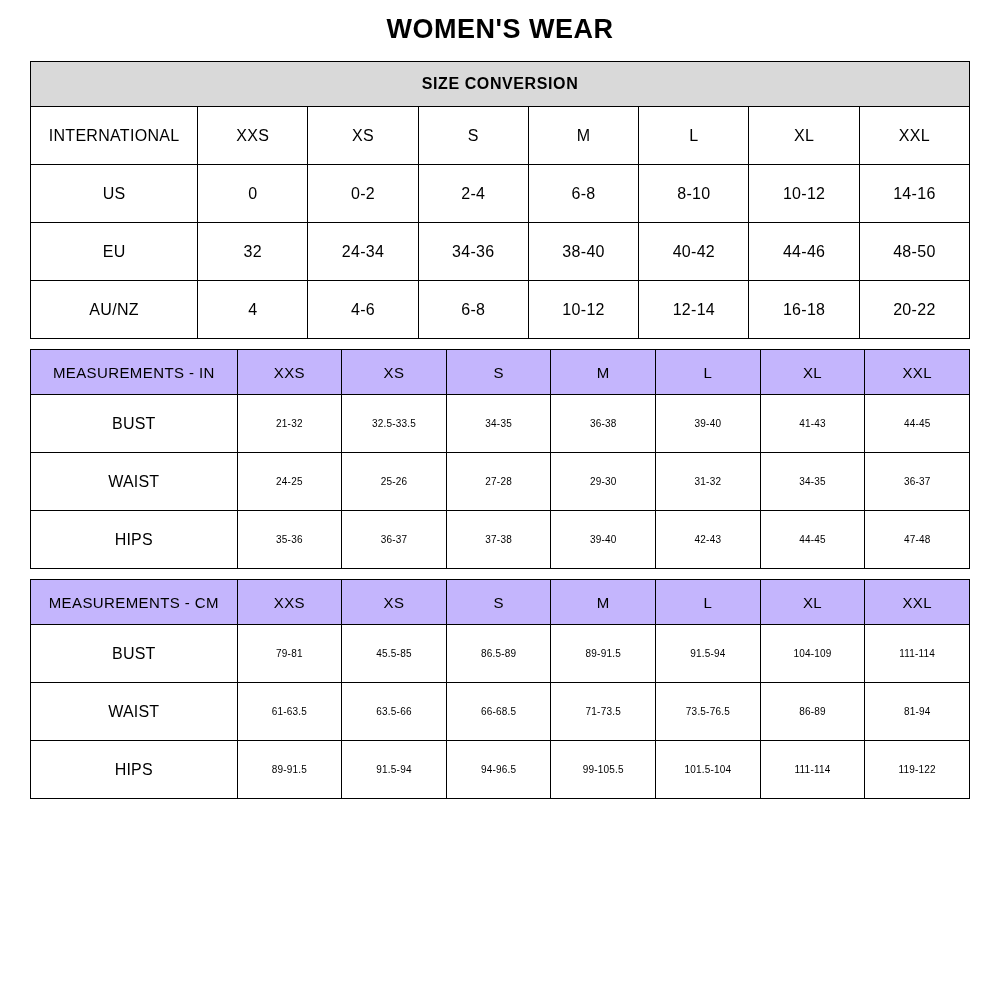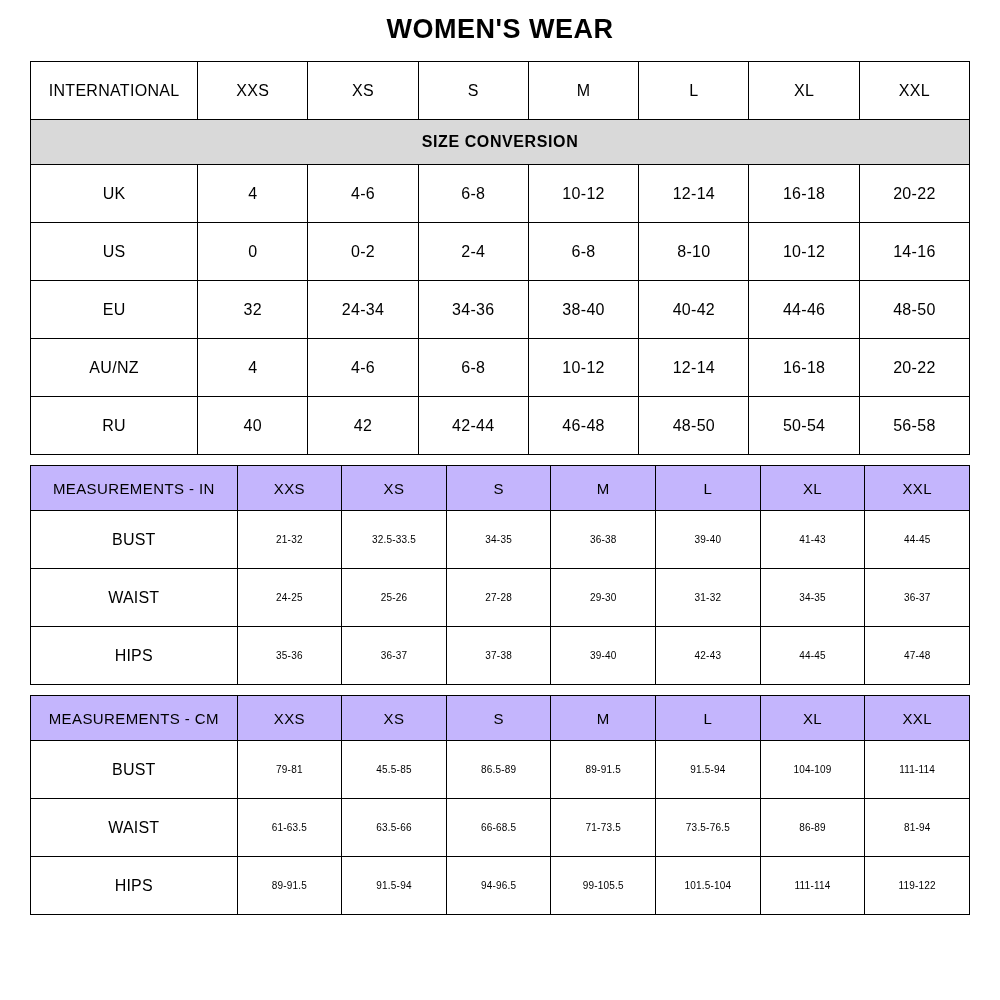--- a/index.html
+++ b/index.html
@@ -43,41 +43,31 @@
 
   <div class="page-title">WOMEN'S WEAR</div>
 
   <table class="t1">
     <colgroup>
         <col class="lblcol">
         <col span="7">
       </colgroup>
     <tbody>
         <tr>
+      <td class="banner" colspan="8">SIZE CONVERSION</td>
+    </tr>
+    <tr>
       <td>INTERNATIONAL</td>
       <td>XXS</td>
       <td>XS</td>
       <td>S</td>
       <td>M</td>
       <td>L</td>
       <td>XL</td>
       <td>XXL</td>
-    </tr>
-    <tr>
-      <td class="banner" colspan="8">SIZE CONVERSION</td>
-    </tr>
-    <tr>
-      <td>UK</td>
-      <td>4</td>
-      <td>4-6</td>
-      <td>6-8</td>
-      <td>10-12</td>
-      <td>12-14</td>
-      <td>16-18</td>
-      <td>20-22</td>
     </tr>
     <tr>
       <td>US</td>
       <td>0</td>
       <td>0-2</td>
       <td>2-4</td>
       <td>6-8</td>
       <td>8-10</td>
       <td>10-12</td>
       <td>14-16</td>
@@ -94,30 +84,20 @@
     </tr>
     <tr>
       <td>AU/NZ</td>
       <td>4</td>
       <td>4-6</td>
       <td>6-8</td>
       <td>10-12</td>
       <td>12-14</td>
       <td>16-18</td>
       <td>20-22</td>
-    </tr>
-    <tr>
-      <td>RU</td>
-      <td>40</td>
-      <td>42</td>
-      <td>42-44</td>
-      <td>46-48</td>
-      <td>48-50</td>
-      <td>50-54</td>
-      <td>56-58</td>
     </tr>
   </tbody>
     </table>
 
   <table class="tm">
     <colgroup>
         <col class="lblcol">
         <col span="7">
       </colgroup>
     <tbody>

